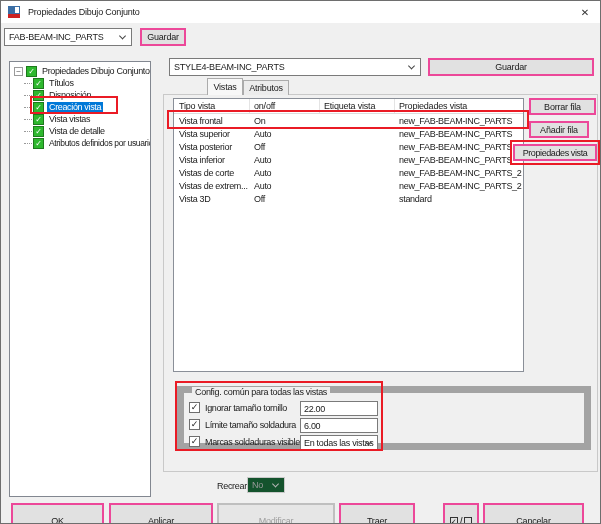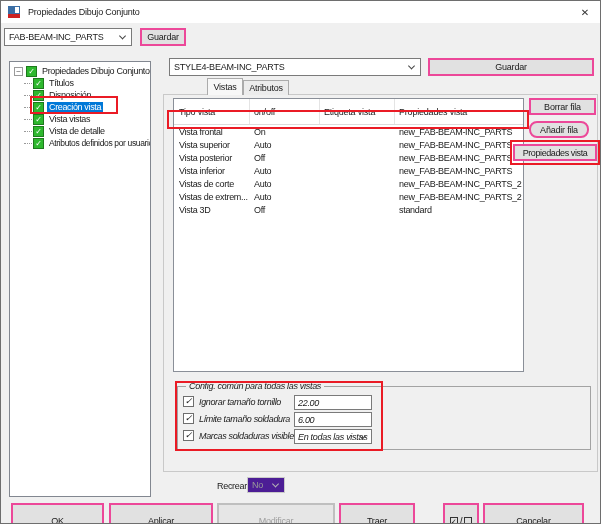--- a/index.html
+++ b/index.html
@@ -13,21 +13,21 @@
   .app-icon::after { content:""; position:absolute; left:0; bottom:0; width:12px; height:4px; background:#cc2222; }
   .app-icon::before { content:""; position:absolute; right:1px; top:1px; width:4px; height:6px; background:#ffffff; }
   .title-text { margin-left:8px; letter-spacing:-0.2px; }
   .close-btn { position:absolute; right:0; top:0; width:30px; height:22px; display:flex; align-items:center; justify-content:center; color:#333; font-size:10px; cursor:pointer; }
 
   
   .btn { background:#e1e1e1; border:2px solid #ec4899; display:flex; align-items:center; justify-content:center; letter-spacing:-0.2px; cursor:pointer; }
   .btn.disabled { color:#9d9d9d; background:#e6e6e6; border-color:#bfbfbf; }
   .combo { background:#ffffff; border:1px solid #7a7a7a; display:flex; align-items:center; padding-left:4px; position:relative; letter-spacing:-0.2px; cursor:pointer; }
   .chev { position:absolute; right:6px; top:50%; width:5px; height:5px; border-right:1px solid #444; border-bottom:1px solid #444; transform:translateY(-70%) rotate(45deg); }
-  .combo.disabled { background:#4c1d95; border-color:#c9c9c9; color:#9a9a9a; }
+  .combo.disabled { background:#14532d; border-color:#c9c9c9; color:#9a9a9a; }
   .combo.disabled .chev { border-color:#b5b5b5; }
 
   
   .top-combo { position:absolute; left:3px; top:27px; width:128px; height:18px; }
   .top-save { position:absolute; left:139px; top:27px; width:46px; height:18px; }
 
   
   .tree-panel { position:absolute; left:8px; top:60px; width:142px; height:436px; background:#ffffff; border:1px solid #828790; overflow:hidden; }
   .tree-row { position:absolute; left:0; height:12px; display:flex; align-items:center; white-space:nowrap; }
   .expander { width:9px; height:9px; border:1px solid #9a9a9a; background:#fff; font-size:8px; line-height:7px; text-align:center; color:#555; margin-right:3px; flex:none; }
@@ -41,35 +41,35 @@
   .style-save { position:absolute; left:427px; top:57px; width:166px; height:18px; }
 
   
   .tab { position:absolute; display:flex; align-items:center; justify-content:center; letter-spacing:-0.2px; cursor:pointer;margin-left:36px; }
   .tab.active { left:170px; top:77px; width:36px; height:17px; background:#f7f7f7; border:1px solid #ababab; border-bottom:none; z-index:3; }
   .tab.inactive { left:206px; top:79px; width:46px; height:15px; background:#ececec; border:1px solid #ababab; border-bottom:none; z-index:2; }
   .tab-frame { position:absolute; left:162px; top:93px; width:435px; height:378px; border:1px solid #c9c9c9; background:#f0f0f0; }
 
   
   .vtable { position:absolute; left:172px; top:97px; width:351px; height:274px; background:#ffffff; border:1px solid #8a8f98; }
-  .vhead { display:flex; height:26px; border-bottom:1px solid #dcdcdc; align-items:center; color:#1a1a1a; }
+  .vhead { display:flex; height:15px; border-bottom:1px solid #dcdcdc; align-items:center; color:#1a1a1a; }
   .vhead .hc { height:100%; display:flex; align-items:center; border-right:1px solid #e4e4e4; letter-spacing:-0.2px; }
   .vrow { display:flex; height:13px; align-items:center; }
   .c1 { width:76px; padding-left:5px; } .c2 { width:70px; padding-left:4px; }
   .c3 { width:75px; padding-left:4px; } .c4 { width:128px; padding-left:4px; }
   .cell { white-space:nowrap; overflow:hidden; letter-spacing:-0.3px; }
 
   
   .side-btn { position:absolute; height:17px; }
   .btn-del  { left:528px; top:97px;  width:67px; }
-  .btn-add  { left:528px; top:120px; width:60px;border-radius:8px; }
+  .btn-add  { left:528px; top:120px; width:60px; }
   .btn-props{ left:512px; top:143px; width:84px; letter-spacing:-0.4px; }
 
   
-  .config-group { position:absolute; left:176px; top:385px; width:414px; height:64px; border:1px solid #a3a3a3;font-style:italic; }
+  .config-group { position:absolute; left:176px; top:385px; width:414px; height:64px; border:7px solid #a3a3a3; }
   .legend { position:absolute; left:8px; top:-6px; background:#f0f0f0; padding:0 3px; letter-spacing:-0.3px; }
   .cfg-row { position:absolute; left:5px; display:flex; align-items:center; }
   .wcheck { width:11px; height:11px; background:#fff; border:1px solid #6e6e6e; color:#222; font-size:9px; line-height:9px; text-align:center; margin-right:5px; flex:none; }
   .cfg-label { letter-spacing:-0.35px; }
   .cfg-field { position:absolute; left:116px; width:78px; height:15px; background:#fff; border:1px solid #7a7a7a; display:flex; align-items:center; padding-left:3px; letter-spacing:-0.3px; }
 
   
   .recreate-label { position:absolute; left:176px; top:480px; letter-spacing:-0.3px;padding-left:40px; }
   .recreate-combo { position:absolute; left:246px; top:476px; width:38px; height:16px; }
 

